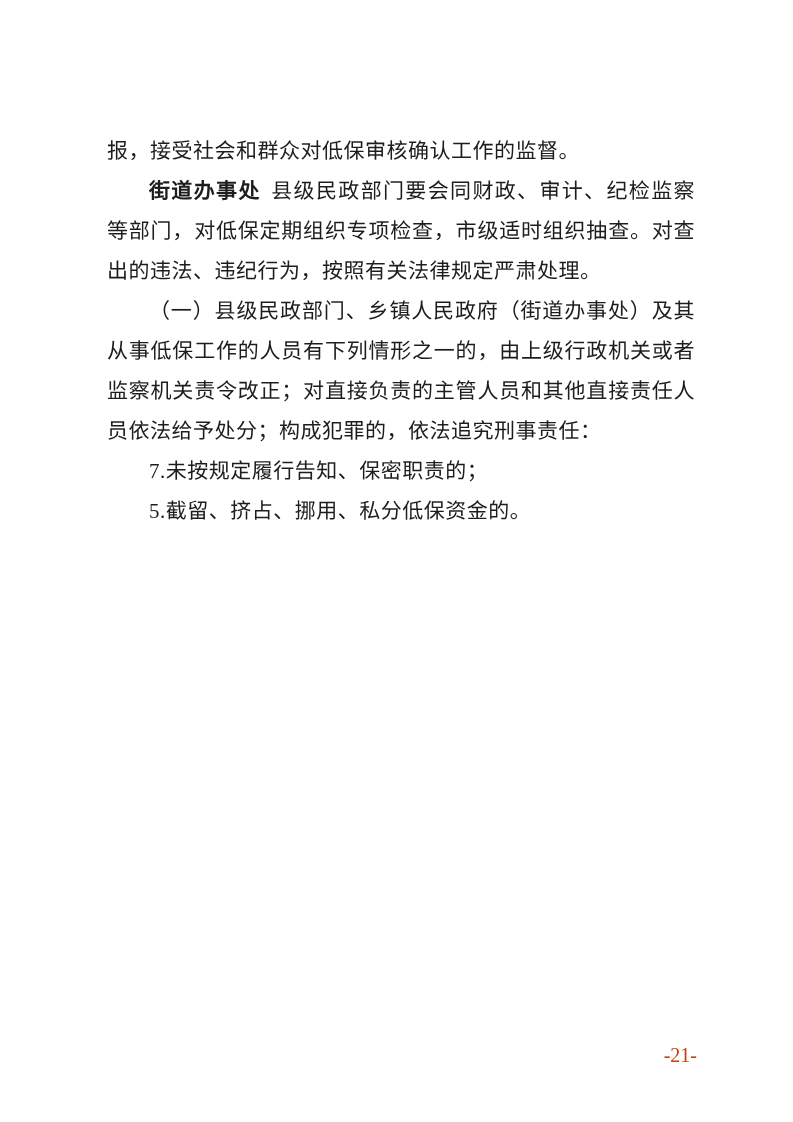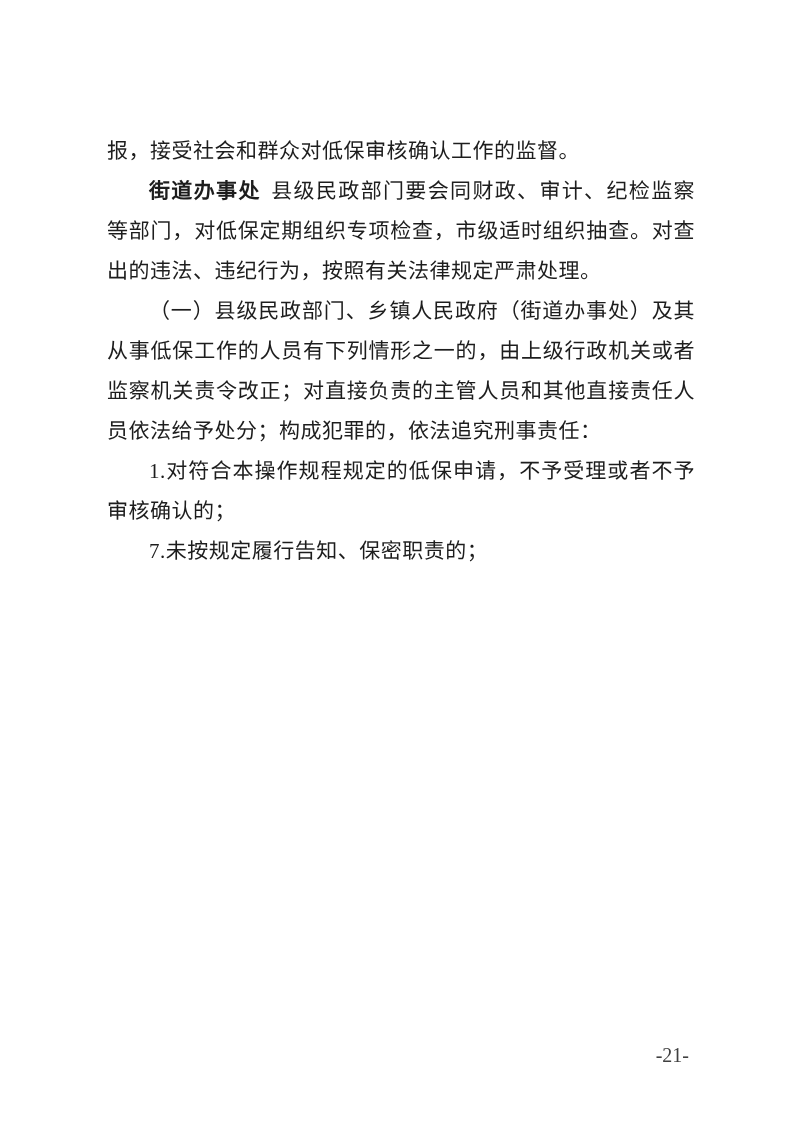--- a/index.html
+++ b/index.html
@@ -38,32 +38,32 @@
   }
   .article-heading {
     font-weight: bold;
     padding-right: 0.5em;
     font-family: "Liberation Sans", "DejaVu Sans", sans-serif;
     font-size: 21px;
   }
   .page-number {
     position: absolute;
     top: 1030px;
-    right: 104px;
+    right: 96px;
     font-size: 20px;
     line-height: 28px;
-    color: #404040;
+    color: #c2410c;
     font-family: "Liberation Serif", "DejaVu Serif", serif;
   }
 </style>
 </head>
 <body>
 
 <div class="page">
   <div class="doc-body">
       <p class="para noindent"><span>报，接受社会和群众对低保审核确认工作的监督。</span></p>
       <p class="para"><span class="article-heading">街道办事处</span><span>县级民政部门要会同财政、审计、纪检监察等部门，对低保定期组织专项检查，市级适时组织抽查。对查出的违法、违纪行为，按照有关法律规定严肃处理。</span></p>
       <p class="para"><span>（一）县级民政部门、乡镇人民政府（街道办事处）及其从事低保工作的人员有下列情形之一的，由上级行政机关或者监察机关责令改正；对直接负责的主管人员和其他直接责任人员依法给予处分；构成犯罪的，依法追究刑事责任：</span></p>
-      <p class="para"><span>1.对符合本操作规程规定的低保申请，不予受理或者不予审核确认的；</span></p>
       <p class="para"><span>7.未按规定履行告知、保密职责的；</span></p>
+      <p class="para"><span>5.截留、挤占、挪用、私分低保资金的。</span></p>
     </div>
   <div class="page-number">-21-</div>
 </div>
 
 </body></html>

